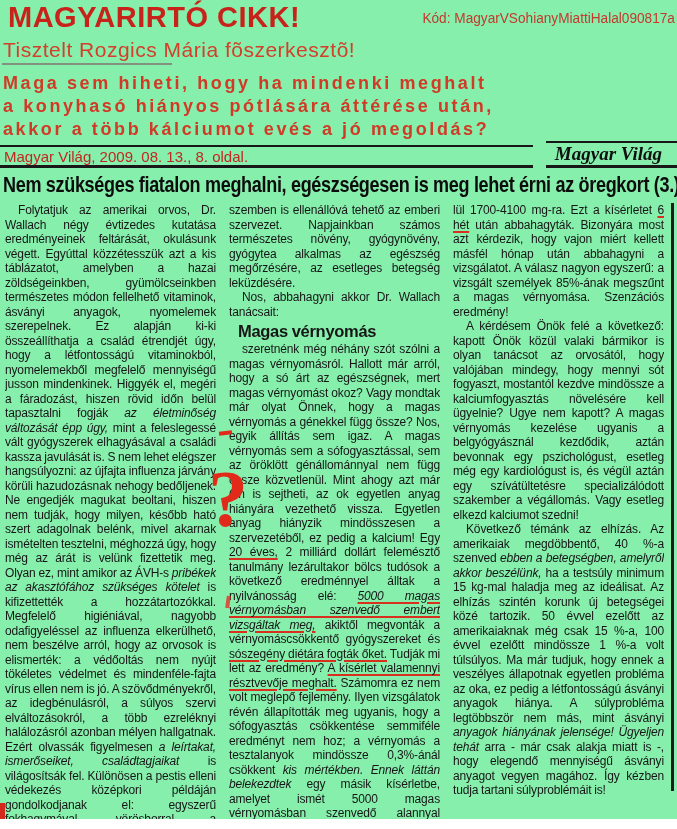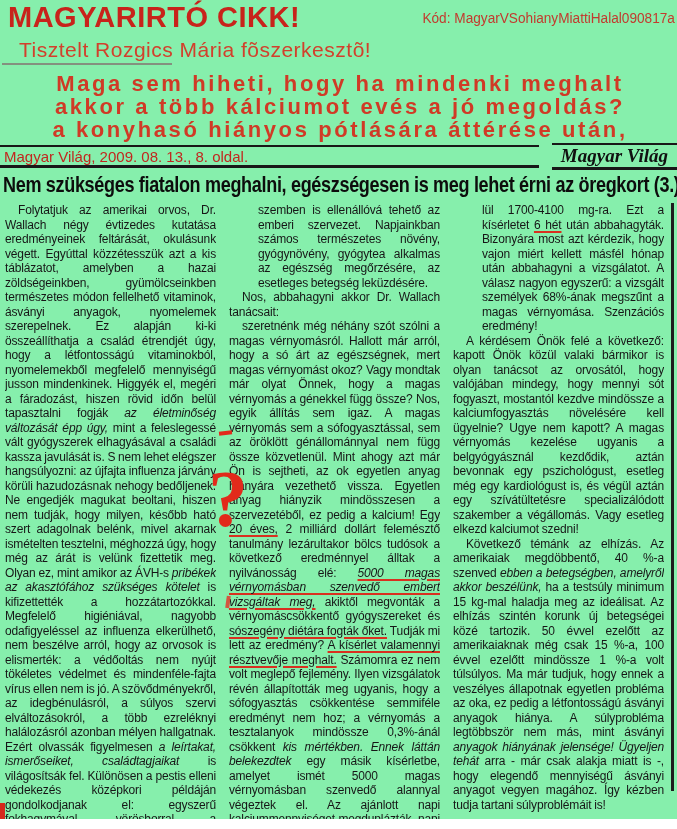--- a/index.html
+++ b/index.html
@@ -16,44 +16,44 @@
     font-size:29px; font-weight:700; letter-spacing:0.5px;
     color:#c8231b; white-space:nowrap;
   }
   .doc-code{
     position:absolute; right:2px; top:9px;
     font-size:15.5px; color:#c23a2e; white-space:nowrap;
     transform:scaleX(0.88); transform-origin:right center;
   }
   .salutation{
     position:absolute; left:3px; top:38px;
-    font-size:21px; color:#d2402c; letter-spacing:0.5px; white-space:nowrap;margin-left:16px;
+    font-size:21px; color:#d2402c; letter-spacing:0.5px; white-space:nowrap;
   }
   .sal-underline{
     position:absolute; left:2px; top:63px; width:170px; height:2px;
     background:#84917f;
   }
   .question{
     position:absolute; left:3px; top:72px; width:674px;
-    font-size:22px; font-weight:700; color:#d03a26;
-    letter-spacing:2.6px; line-height:23px; white-space:nowrap;text-align:center;
+    font-size:18px; font-weight:700; color:#d03a26;
+    letter-spacing:2.6px; line-height:23px; white-space:nowrap;
   }
   
   .source-row{
     position:absolute; left:0; top:144px; width:677px; height:24px;
-    display:flex; align-items:center;gap:13px;
+    display:flex; align-items:flex-end;gap:13px;
   }
   .source-box{
     flex:1; border-top:2px solid #181818; border-bottom:3px solid #181818;
     font-size:15px; color:#c1271f; padding:1px 0 0 4px; white-space:nowrap;
   }
   .masthead{
     width:116px; border-top:2px solid #181818; border-bottom:3px solid #181818;
     font-family:"Liberation Serif", serif; font-style:italic; font-weight:700;
-    font-size:19px; color:#101010; text-align:right; padding:0 9px 0 0;
+    font-size:19px; color:#101010; text-align:right; padding:0 15px 0 0;
     white-space:nowrap;
   }
   
   .headline{
     position:absolute; left:3px; top:170px; margin:0; width:674px; height:28px;
     overflow:hidden;
   }
   .headline > span{
     display:inline-block; white-space:nowrap;
     font-size:22px; font-weight:700; letter-spacing:-0.4px; color:#0d0d0d;
@@ -64,21 +64,21 @@
     position:absolute; left:5px; top:203px; width:660px; height:626px;
     display:flex; gap:13px; overflow:hidden;
   }
   .col{
     width:211px; flex:0 0 211px; overflow:hidden;
     font-size:12px; line-height:14.5px; text-align:justify;
     letter-spacing:-0.15px; word-spacing:-0.4px; color:#161616;
   }
   .blk{margin:0;}
   .blk-p{text-indent:13px;}
-  .blk-cont{text-indent:0;margin-left:29px;}
+  .blk-cont{text-indent:0;}
   .blk-sub{
     font-weight:700; font-size:16.5px; letter-spacing:-0.3px;
     margin:3px 0 2px; text-indent:9px; text-align:left; line-height:18px;
   }
   .seg-u{
     text-decoration:underline; text-decoration-color:#d8301f;
     text-decoration-thickness:2px; text-underline-offset:2px;
   }
   .seg-i{font-style:italic;}
   
@@ -113,44 +113,45 @@
   <div class="title-row">
     <div class="big-title">MAGYARIRTÓ CIKK!</div>
     <div class="doc-code">Kód: MagyarVSohianyMiattiHalal090817a</div>
   </div>
 
   <div class="salutation">Tisztelt Rozgics Mária fõszerkesztõ!</div>
   <div class="sal-underline"></div>
 
   <div class="question">
     <div>Maga sem hiheti, hogy ha mindenki meghalt</div>
+    <div>a konyhasó hiányos pótlására áttérése után,</div>
     <div>akkor a több kálciumot evés a jó megoldás?</div>
-    <div>a konyhasó hiányos pótlására áttérése után,</div>
   </div>
 
   <div class="source-row">
     <div class="source-box">Magyar Világ, 2009. 08. 13., 8. oldal.</div>
     <div class="masthead">Magyar Világ</div>
   </div>
 
   <h2 class="headline">
     <span>Nem szükséges fiatalon meghalni, egészségesen is meg lehet érni az öregkort (3.)</span>
   </h2>
 
   <div class="columns">
     <div class="col">
         <div class="blk blk-p"><span>Folytatjuk az amerikai orvos, Dr. Wallach négy évtizedes kutatása eredményeinek feltárását, okulásunk végett. Egyúttal közzétesszük azt a kis táblázatot, amelyben a hazai zöldségeinkben, gyümölcseinkben természetes módon fellelhető vitaminok, ásványi anyagok, nyomelemek szerepelnek. Ez alapján ki-ki összeállíthatja a család étrendjét úgy, hogy a létfontosságú vitaminokból, nyomelemekből megfelelő mennyiségű jusson mindenkinek. Higgyék el, megéri a fáradozást, hiszen rövid időn belül tapasztalni fogják </span><span class="seg-i">az életminőség változását épp úgy,</span><span> mint a feleslegessé vált gyógyszerek elhagyásával a családi kassza javulását is. S nem lehet elégszer hangsúlyozni: az újfajta influenza járvány körüli hazudozásnak nehogy bedőljenek. Ne engedjék magukat beoltani, hiszen nem tudják, hogy milyen, később ható szert adagolnak belénk, mivel akarnak ismételten tesztelni, méghozzá úgy, hogy még az árát is velünk fizettetik meg. Olyan ez, mint amikor az ÁVH-s </span><span class="seg-i">pribékek az akasztófához szükséges kötelet</span><span> is kifizettették a hozzátartozókkal. Megfelelő higiéniával, nagyobb odafigyeléssel az influenza elkerülhető, nem beszélve arról, hogy az orvosok is elismerték: a védőoltás nem nyújt tökéletes védelmet és mindenféle-fajta vírus ellen nem is jó. A szövődményekről, az idegbénulásról, a súlyos szervi elváltozásokról, a több ezreléknyi halálozásról azonban mélyen hallgatnak. Ezért olvassák figyelmesen </span><span class="seg-i">a leírtakat, ismerőseiket, családtagjaikat</span><span> is világosítsák fel. Különösen a pestis elleni védekezés középkori példáján gondolkodjanak el: egyszerű fokhagymával, vörösborral a legalattomosabb kórral</span></div>
       </div>
     <div class="col">
         <div class="blk blk-cont"><span>szemben is ellenállóvá tehető az emberi szervezet. Napjainkban számos természetes növény, gyógynövény, gyógytea alkalmas az egészség megőrzésére, az esetleges betegség leküzdésére.</span></div>
         <div class="blk blk-p"><span>Nos, abbahagyni akkor Dr. Wallach tanácsait:</span></div>
+        <div class="blk blk-sub"><span>Magas vérnyomás</span></div>
         <div class="blk blk-p"><span>szeretnénk még néhány szót szólni a magas vérnyomásról. Hallott már arról, hogy a só árt az egészségnek, mert magas vérnyomást okoz? Vagy mondtak már olyat Önnek, hogy a magas vérnyomás a génekkel függ össze? Nos, egyik állítás sem igaz. A magas vérnyomás sem a sófogyasztással, sem az öröklött génállománnyal nem függ össze közvetlenül. Mint ahogy azt már Ön is sejtheti, az ok egyetlen anyag hiányára vezethető vissza. Egyetlen anyag hiányzik mindösszesen a szervezetéből, ez pedig a kalcium! Egy </span><span class="seg-u">20 éves,</span><span> 2 milliárd dollárt felemésztő tanulmány lezárultakor bölcs tudósok a következő eredménnyel álltak a nyilvánosság elé: </span><span class="seg-u seg-i">5000 magas vérnyomásban szenvedő embert vizsgáltak meg,</span><span> akiktől megvonták a vérnyomáscsökkentő gyógyszereket és </span><span class="seg-u">sószegény diétára fogták őket.</span><span> Tudják mi lett az eredmény? </span><span class="seg-u">A kísérlet valamennyi résztvevője meghalt.</span><span> Számomra ez nem volt meglepő fejlemény. Ilyen vizsgálatok révén állapították meg ugyanis, hogy a sófogyasztás csökkentése semmiféle eredményt nem hoz; a vérnyomás a tesztalanyok mindössze 0,3%-ánál csökkent </span><span class="seg-i">kis mértékben. Ennek láttán belekezdtek</span><span> egy másik kísérletbe, amelyet ismét 5000 magas vérnyomásban szenvedő alannyal végeztek el. Az ajánlott napi kalciummennyiséget megduplázták, napi körülbe-</span></div>
       </div>
     <div class="col">
-        <div class="blk blk-cont"><span>lül 1700-4100 mg-ra. Ezt a kísérletet </span><span class="seg-u">6 hét</span><span> után abbahagyták. Bizonyára most azt kérdezik, hogy vajon miért kellett másfél hónap után abbahagyni a vizsgálatot. A válasz nagyon egyszerű: a vizsgált személyek 68%-ának megszűnt a magas vérnyomása. Szenzációs eredmény!</span></div>
+        <div class="blk blk-cont"><span>lül 1700-4100 mg-ra. Ezt a kísérletet </span><span class="seg-u">6 hét</span><span> után abbahagyták. Bizonyára most azt kérdezik, hogy vajon miért kellett másfél hónap után abbahagyni a vizsgálatot. A válasz nagyon egyszerű: a vizsgált személyek 85%-ának megszűnt a magas vérnyomása. Szenzációs eredmény!</span></div>
         <div class="blk blk-p"><span>A kérdésem Önök felé a következő: kapott Önök közül valaki bármikor is olyan tanácsot az orvosától, hogy valójában mindegy, hogy mennyi sót fogyaszt, mostantól kezdve mindössze a kalciumfogyasztás növelésére kell ügyelnie? Ugye nem kapott? A magas vérnyomás kezelése ugyanis a belgyógyásznál kezdődik, aztán bevonnak egy pszichológust, esetleg még egy kardiológust is, és végül aztán egy szívátültetésre specializálódott szakember a végállomás. Vagy esetleg elkezd kalciumot szedni!</span></div>
         <div class="blk blk-p"><span>Következő témánk az elhízás. Az amerikaiak megdöbbentő, 40 %-a szenved </span><span class="seg-i">ebben a betegségben, amelyről akkor beszélünk,</span><span> ha a testsúly minimum 15 kg-mal haladja meg az ideálisat. Az elhízás szintén korunk új betegségei közé tartozik. 50 évvel ezelőtt az amerikaiaknak még csak 15 %-a, 100 évvel ezelőtt mindössze 1 %-a volt túlsúlyos. Ma már tudjuk, hogy ennek a veszélyes állapotnak egyetlen probléma az oka, ez pedig a létfontosságú ásványi anyagok hiánya. A súlyprobléma legtöbbször nem más, mint ásványi </span><span class="seg-i">anyagok hiányának jelensége! Ügyeljen tehát</span><span> arra - már csak alakja miatt is -, hogy elegendő mennyiségű ásványi anyagot vegyen magához. Így kézben tudja tartani súlyproblémáit is!</span></div>
       </div>
   </div>
 
   <div class="qmark">?</div>
   <div class="mark-s-dash"></div>
   <div class="mark-gutter-dash"></div>
   <div class="mark-corner-bar"></div>
 

